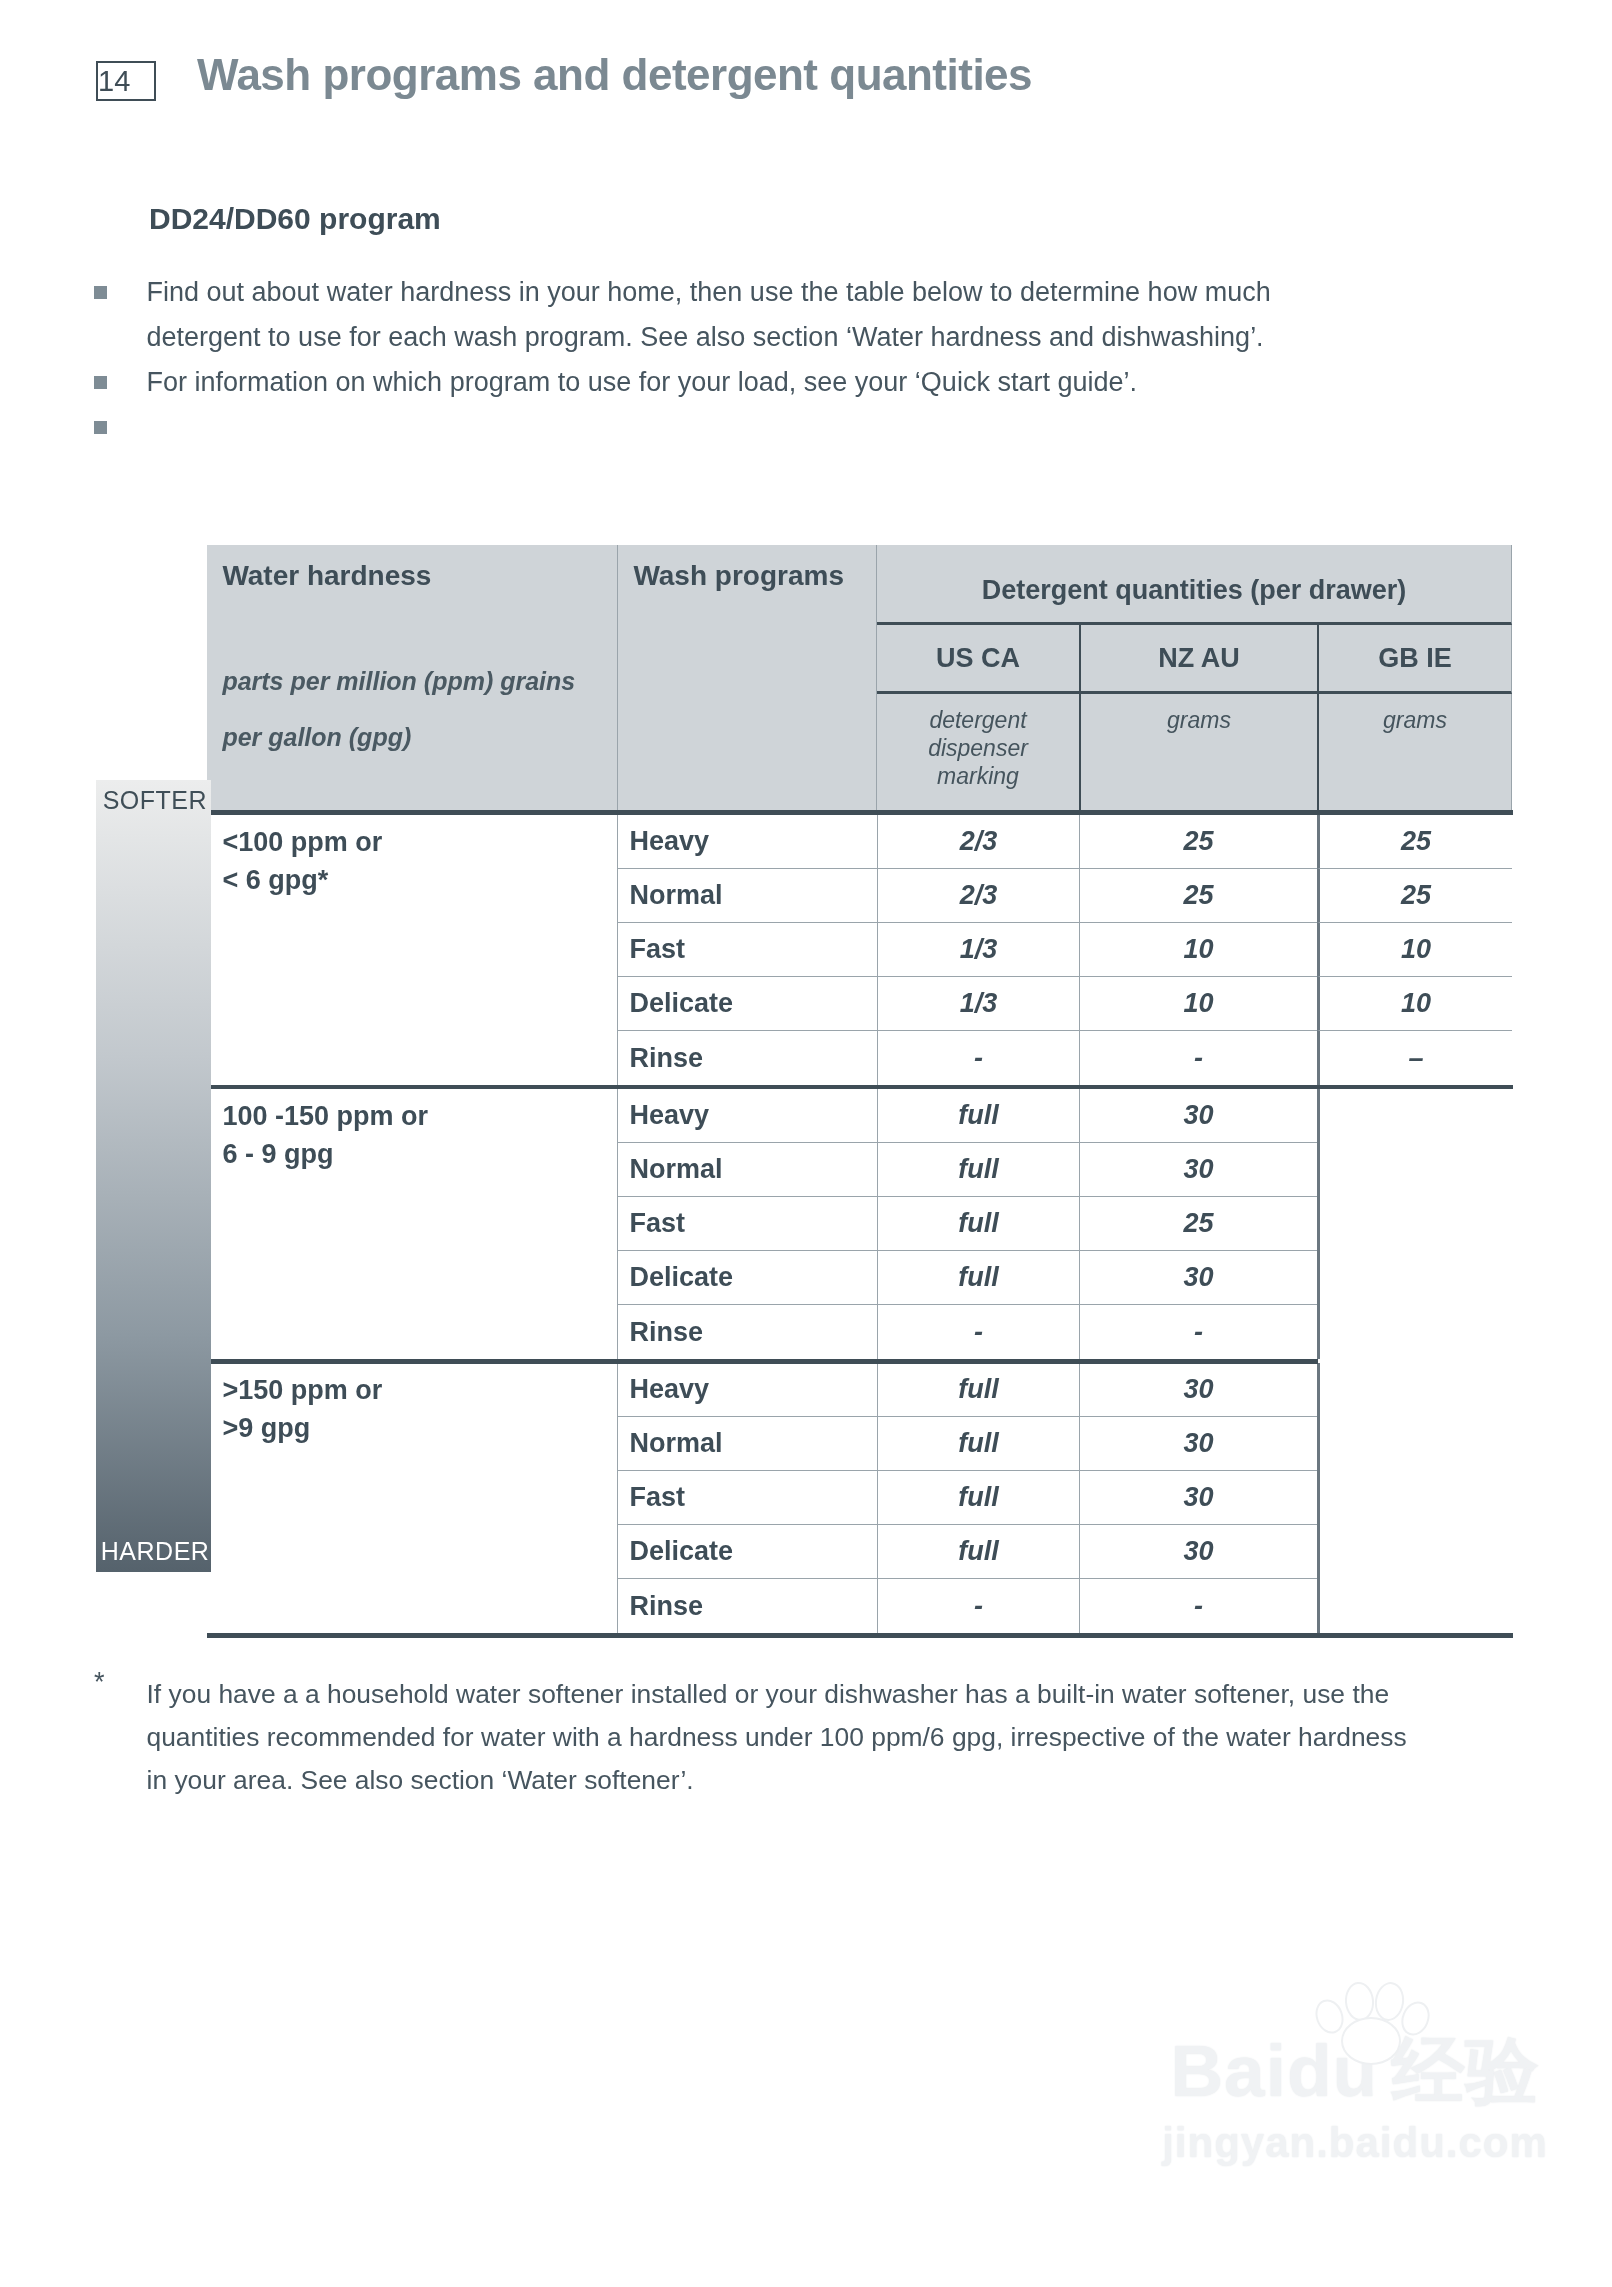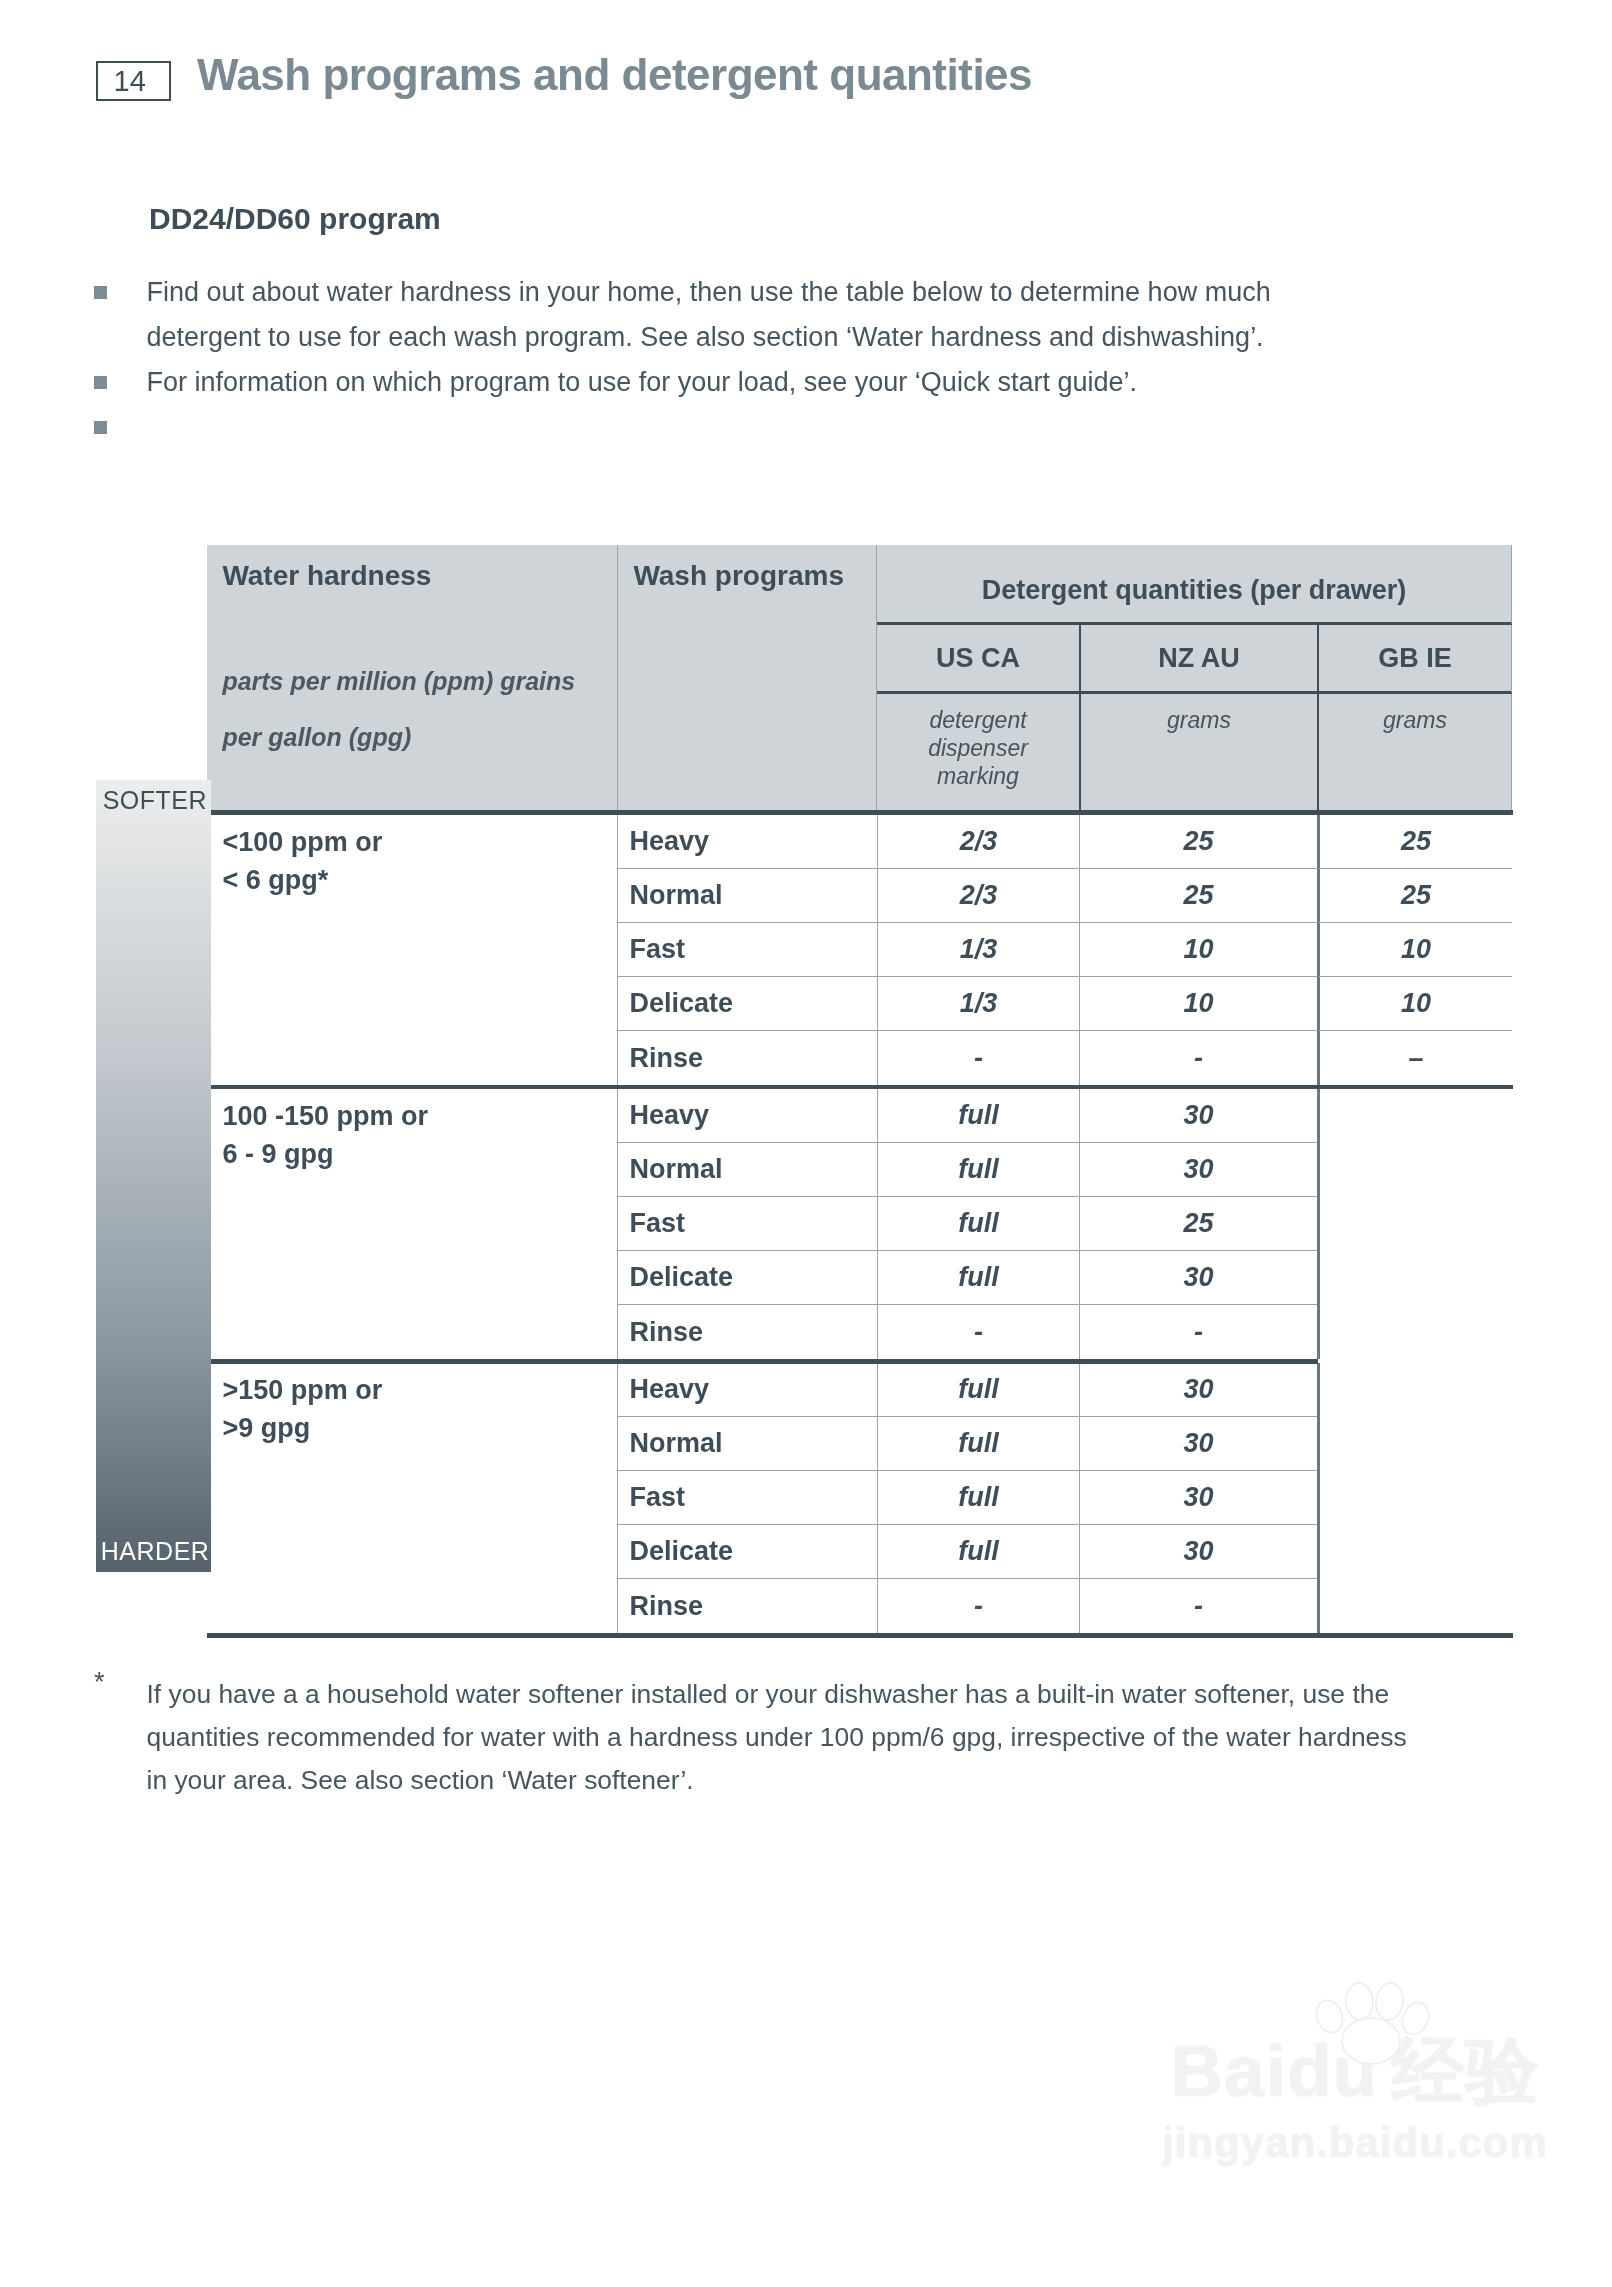--- a/index.html
+++ b/index.html
@@ -1,22 +1,22 @@
 <!DOCTYPE html>
 <html><head>
 <meta charset="utf-8">
 <style>
   html,body{margin:0;padding:0;background:#ffffff;}
   .page{position:relative;width:1612px;height:2287px;background:#ffffff;overflow:hidden;
         font-family:"Liberation Sans",sans-serif;color:#46555f;}
 
   
-  .pagenum-box{position:absolute;left:96px;top:61px;width:75px;height:40px;
+  .pagenum-box{position:absolute;left:96px;top:61px;width:60px;height:40px;
     border:2.9px solid #3f4d56;box-sizing:border-box;display:flex;align-items:center;
-    justify-content:center;padding-right:7.7px;font-size:29px;color:#3f4d56;}
+    justify-content:flex-start;padding-right:7.7px;font-size:29px;color:#3f4d56;}
   .doc-title{position:absolute;left:197px;top:50px;font-size:44px;font-weight:bold;
     color:#7b8992;letter-spacing:-0.5px;}
 
   .section-heading{position:absolute;left:149px;top:202px;font-size:30px;font-weight:bold;color:#3e4d57;}
 
   .bullets{position:absolute;left:94px;top:270px;width:1422px;}
   .bullet{display:flex;gap:40px;align-items:flex-start;}
   .bullet .marker{flex:0 0 12.5px;width:12.5px;height:12.5px;background:#7e8c95;margin-top:16.3px;}
   .bullet .btxt{font-size:27px;line-height:45px;white-space:pre-line;color:#46555f;}
 

